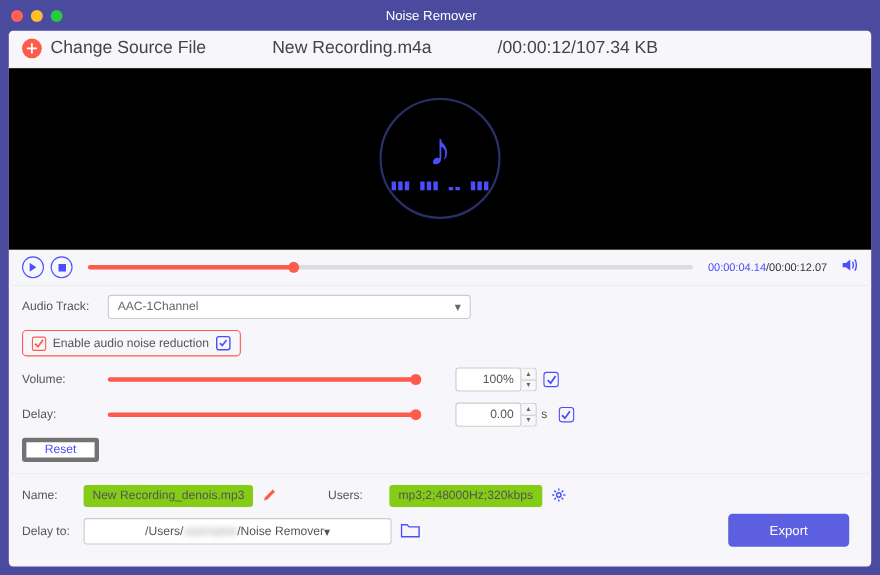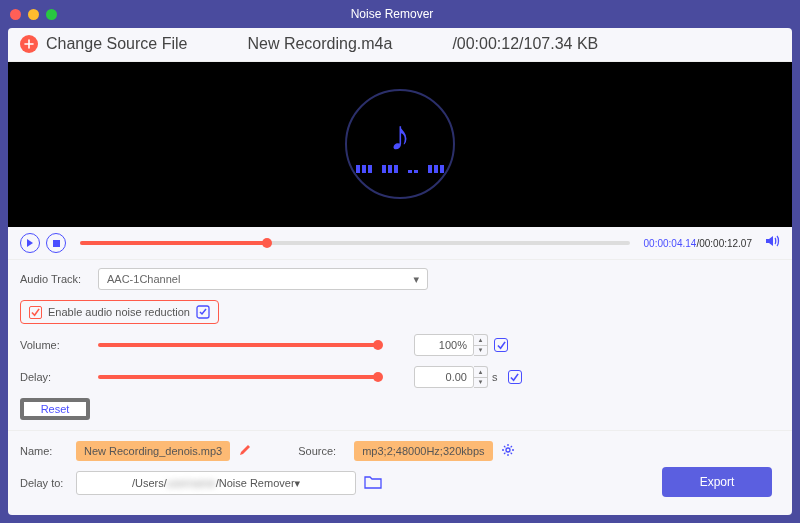--- a/index.html
+++ b/index.html
@@ -43,21 +43,21 @@
 .slider-track .sthumb { position: absolute; right: -5px; top: 50%; transform: translate(0,-50%); width: 10px; height: 10px; border-radius: 50%; background: #ff5b4a; }
 .value-box { width: 60px; height: 22px; border: 1px solid #ccc; border-radius: 3px; background: #fff; display: flex; align-items: center; justify-content: flex-end; padding: 0 6px; font-size: 11px; margin-left: 24px; }
 .stepper { width: 14px; height: 22px; border: 1px solid #ccc; border-left: none; border-radius: 0 3px 3px 0; display: flex; flex-direction: column; }
 .stepper div { flex: 1; display: flex; align-items: center; justify-content: center; font-size: 7px; color: #666; cursor: pointer; }
 .stepper div:first-child { border-bottom: 1px solid #ccc; }
 .unit { margin: 0 4px; font-size: 11px; }
 .reset-btn { width: 70px; height: 22px; border: 4px solid #737373; border-radius: 3px; color: #4a4eff; font-size: 11px; background: #fff; display: flex; align-items: center; justify-content: center; cursor: pointer; margin-top: 2px; }
 .bottom { border-top: 1px solid #eee; padding: 10px 12px; font-size: 11px; color: #555; }
 .brow { display: flex; align-items: center; gap: 8px; margin-bottom: 10px; }
 .brow .lbl { width: 48px; }
-.read-field { background: #fdba74; border-radius: 3px; padding: 4px 8px; color: #555; }
+.read-field { background: #84cc16; border-radius: 3px; padding: 4px 8px; color: #555; }
 .pencil-icon { color: #ff5b4a; cursor: pointer; }
 .gear-icon { color: #4a4eff; cursor: pointer; }
 .save-select { flex: 0 0 280px; height: 24px; border: 1px solid #ccc; border-radius: 3px; background: #fff; display: flex; align-items: center; justify-content: center; padding: 0 8px; cursor: pointer; position: relative; }
 .blur { filter: blur(3px); color: #999; }
 .folder-icon { color: #4a4eff; cursor: pointer; }
 .export-btn { position: absolute; right: 20px; bottom: 18px; width: 110px; height: 30px; background: #5b5fe0; color: #fff; border-radius: 4px; display: flex; align-items: center; justify-content: center; font-size: 12px; cursor: pointer; }
 .check-icon-outline { width: 14px; height: 14px; border: 1.5px solid #4a4eff; border-radius: 3px; display: flex; align-items: center; justify-content: center; margin-left: 6px; }
 </style>
 </head>
 <body>
@@ -206,21 +206,21 @@
   <div class="bottom" style="position:relative">
     <div class="brow">
       <span class="lbl">Name:</span>
       <span class="read-field">New Recording_denois.mp3</span>
       <span class="pencil-icon">
         <svg width="14" height="14" viewBox="0 0 14 14">
             <path d="M2 12l1-3 7-7 2 2-7 7-3 1z" fill="#ff5b4a"></path>
           </svg>
       </span>
       <span style="width:30px"></span>
-      <span class="lbl">Source:</span>
+      <span class="lbl">Users:</span>
       <span class="read-field">mp3;2;48000Hz;320kbps</span>
       <span class="gear-icon">
         <svg width="14" height="14" viewBox="0 0 14 14">
             <circle cx="7" cy="7" r="2" fill="none" stroke="#4a4eff" stroke-width="1.3"></circle>
             <path d="M7 1v2M7 11v2M1 7h2M11 7h2M3 3l1.4 1.4M9.6 9.6L11 11M11 3L9.6 4.4M4.4 9.6L3 11" stroke="#4a4eff" stroke-width="1.3"></path>
           </svg>
       </span>
     </div>
     <div class="brow">
       <span class="lbl">Delay to:</span>

